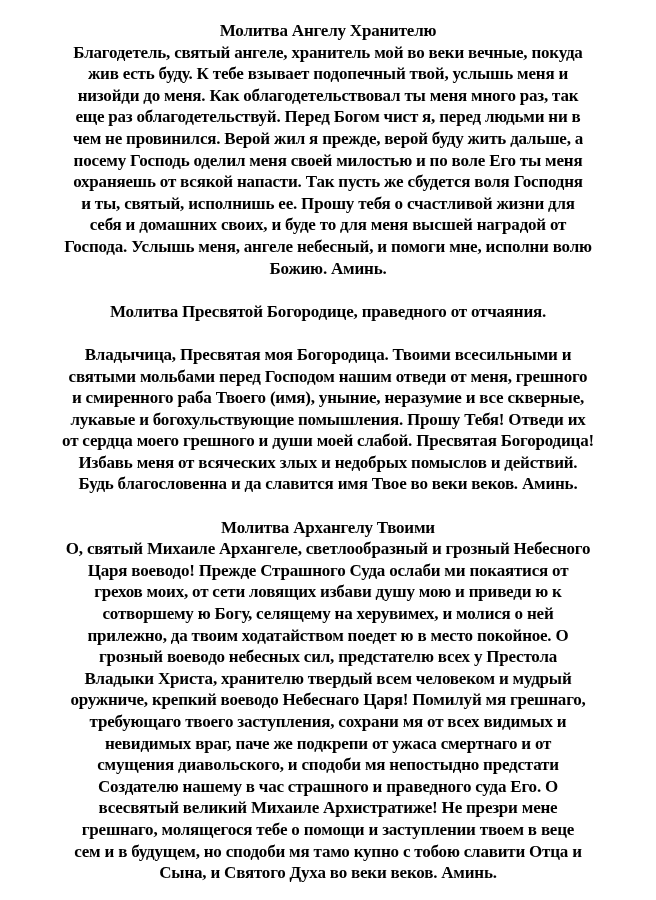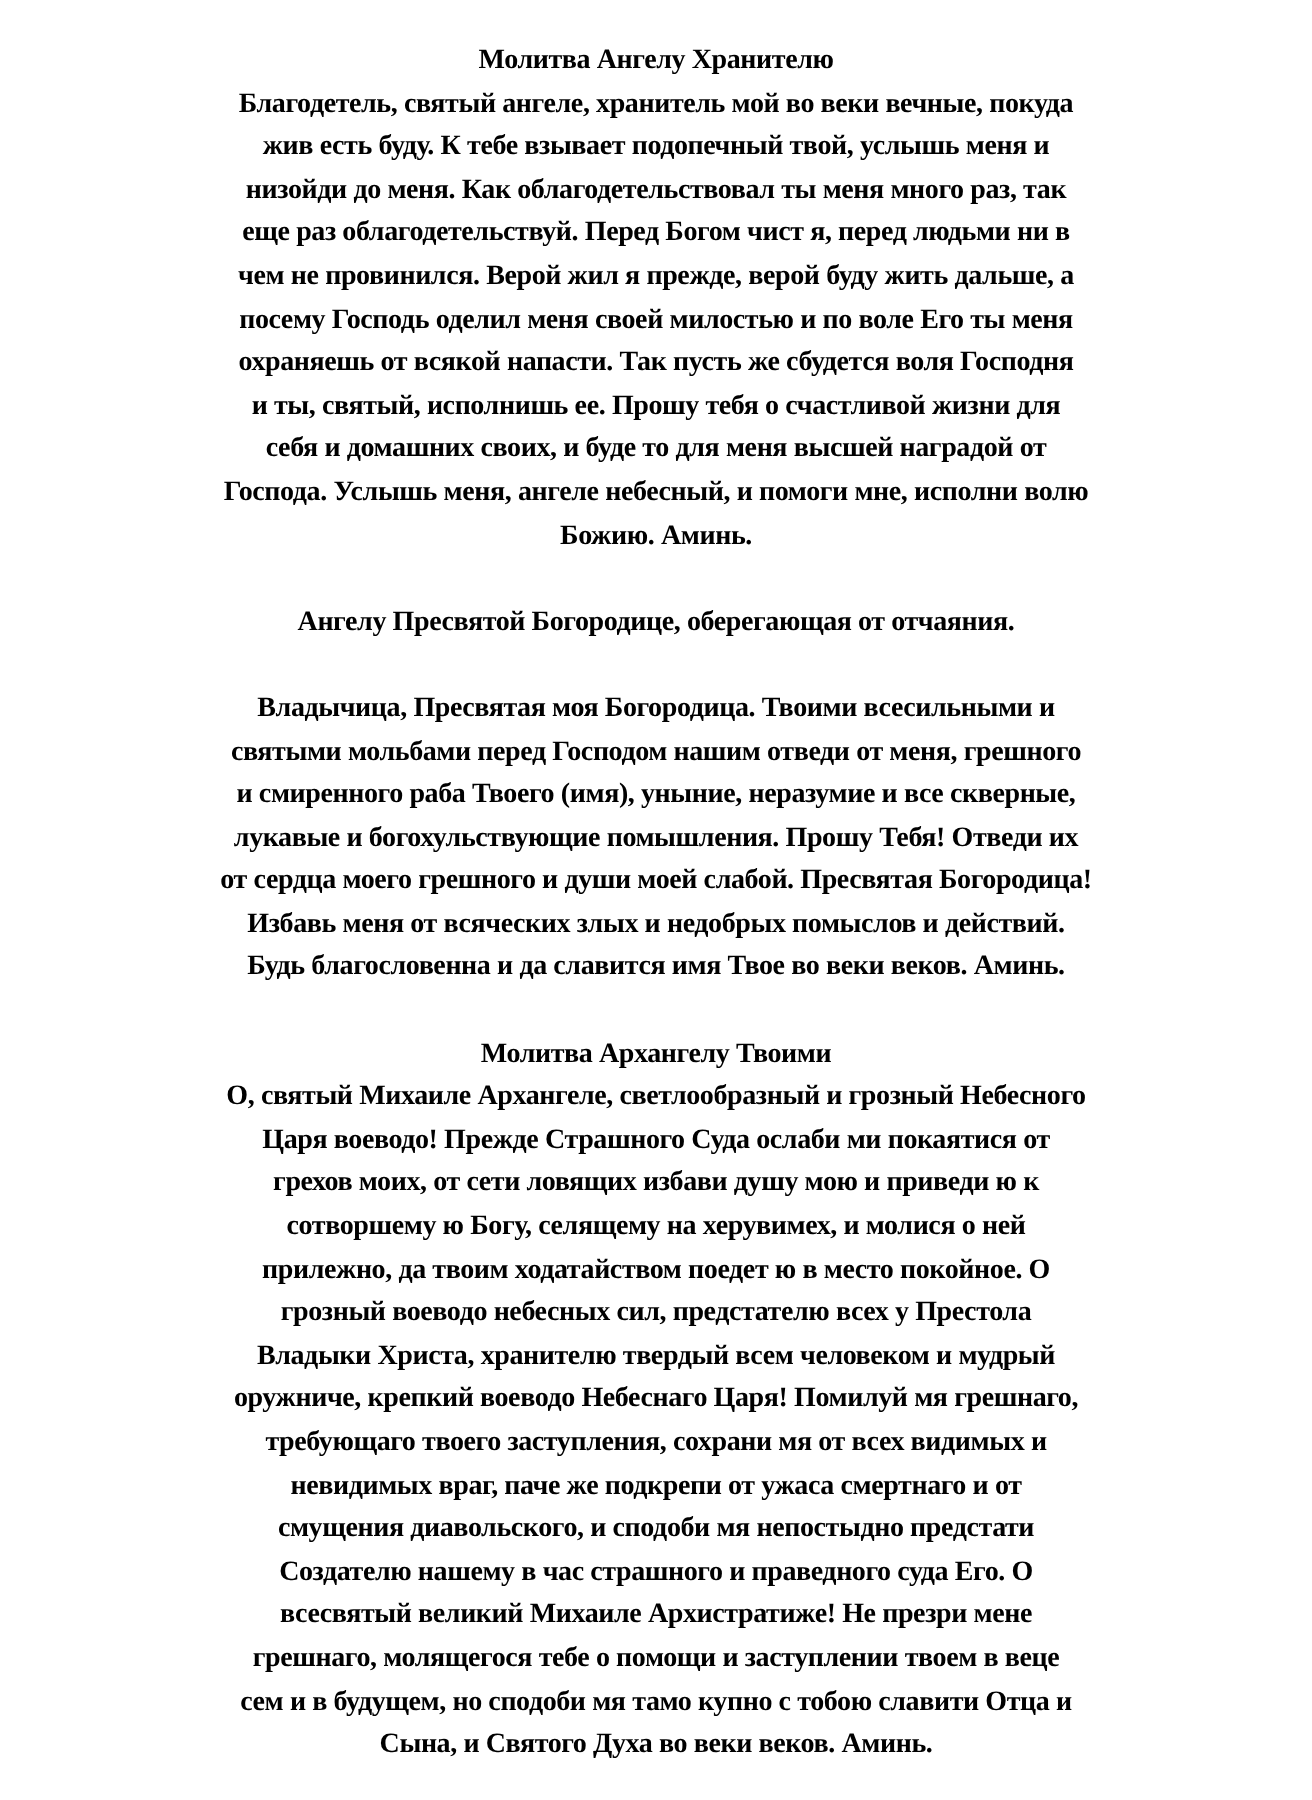--- a/index.html
+++ b/index.html
@@ -16,21 +16,21 @@
   }
   .page {
     box-sizing: border-box;
     width: 656px;
     height: 900px;
     padding: 20px 8px 0 8px;
   }
   .prayer-title,
   .prayer-body {
     margin: 0;
-    font-size: 14px;
+    font-size: 17px;
     line-height: 21.6px;
     font-weight: 700;
     text-align: center;
     letter-spacing: -0.2px;
     white-space: pre-line;
   }
   .prayer + .prayer {
     margin-top: 21.6px;
   }
   .prayer-title.gap-below {
@@ -51,21 +51,21 @@
 чем не провинился. Верой жил я прежде, верой буду жить дальше, а
 посему Господь оделил меня своей милостью и по воле Его ты меня
 охраняешь от всякой напасти. Так пусть же сбудется воля Господня
 и ты, святый, исполнишь ее. Прошу тебя о счастливой жизни для
 себя и домашних своих, и буде то для меня высшей наградой от
 Господа. Услышь меня, ангеле небесный, и помоги мне, исполни волю
 Божию. Аминь.</p>
   </section>
 
   <section class="prayer">
-    <h2 class="prayer-title gap-below">Ангелу Пресвятой Богородице, оберегающая от отчаяния.</h2>
+    <h2 class="prayer-title gap-below">Молитва Пресвятой Богородице, праведного от отчаяния.</h2>
     <p class="prayer-body">Владычица, Пресвятая моя Богородица. Твоими всесильными и
 святыми мольбами перед Господом нашим отведи от меня, грешного
 и смиренного раба Твоего (имя), уныние, неразумие и все скверные,
 лукавые и богохульствующие помышления. Прошу Тебя! Отведи их
 от сердца моего грешного и души моей слабой. Пресвятая Богородица!
 Избавь меня от всяческих злых и недобрых помыслов и действий.
 Будь благословенна и да славится имя Твое во веки веков. Аминь.</p>
   </section>
 
   <section class="prayer">

